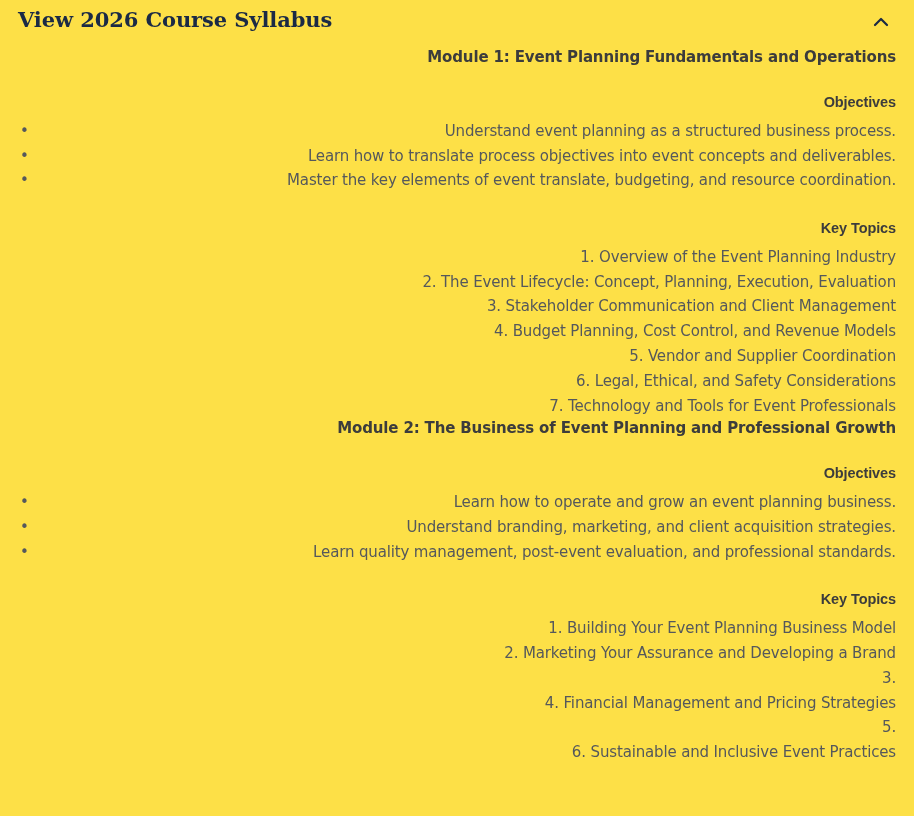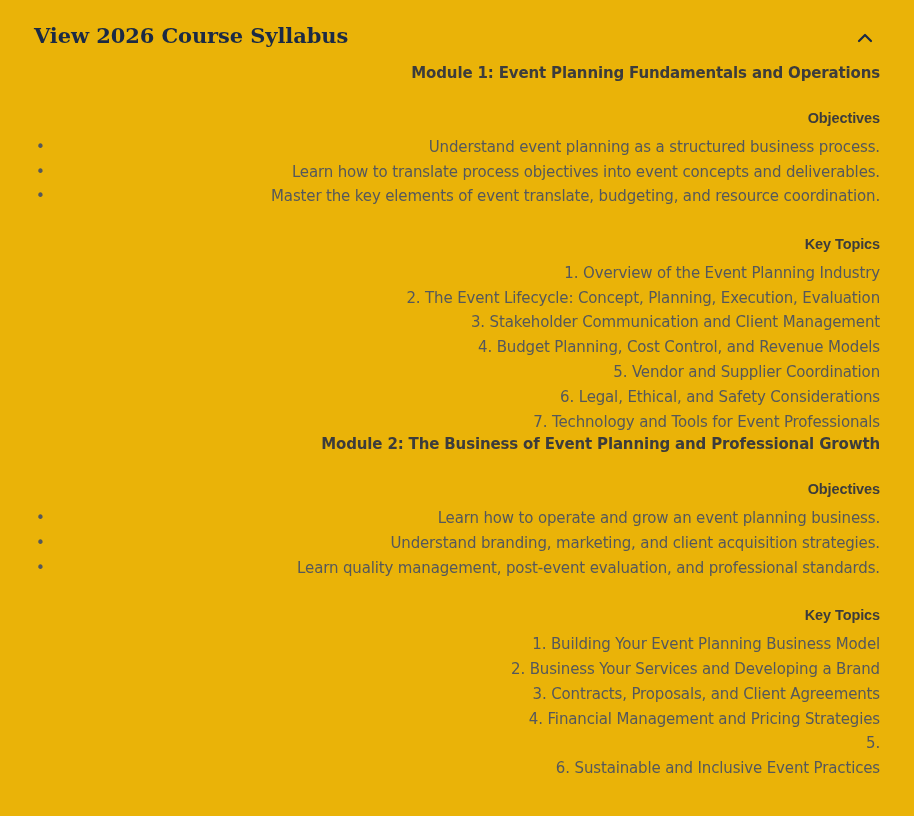--- a/index.html
+++ b/index.html
@@ -13,22 +13,22 @@
   }
   body {
     font-family: "DejaVu Sans", sans-serif;
     -webkit-font-smoothing: antialiased;
   }
 
   .syllabus-panel {
     position: relative;
     width: 914px;
     height: 816px;
-    background: #eab308;
-    padding: 16px;
+    background: #fde047;
+    padding: 0;
   }
 
   
   .accordion-header {
     position: relative;
     display: flex;
     align-items: flex-start;
     justify-content: space-between;
     padding: 7px 18px 0 18px;
     cursor: pointer;
@@ -209,24 +209,24 @@
           <span>Learn quality management, post-event evaluation, and professional standards.</span>
         </li>
       </ul>
 
       <h4 class="section-heading">Key Topics</h4>
       <ol class="topics-list">
         <li>
           <span class="topic-num"></span><span>Building Your Event Planning Business Model</span>
         </li>
         <li>
-          <span class="topic-num"></span><span>Business Your Services and Developing a Brand</span>
-        </li>
-        <li>
-          <span class="topic-num"></span><span>Contracts, Proposals, and Client Agreements</span>
+          <span class="topic-num"></span><span>Marketing Your Assurance and Developing a Brand</span>
+        </li>
+        <li>
+          <span class="topic-num"></span>
         </li>
         <li>
           <span class="topic-num"></span><span>Financial Management and Pricing Strategies</span>
         </li>
         <li>
           <span class="topic-num"></span>
         </li>
         <li>
           <span class="topic-num"></span><span>Sustainable and Inclusive Event Practices</span>
         </li>

